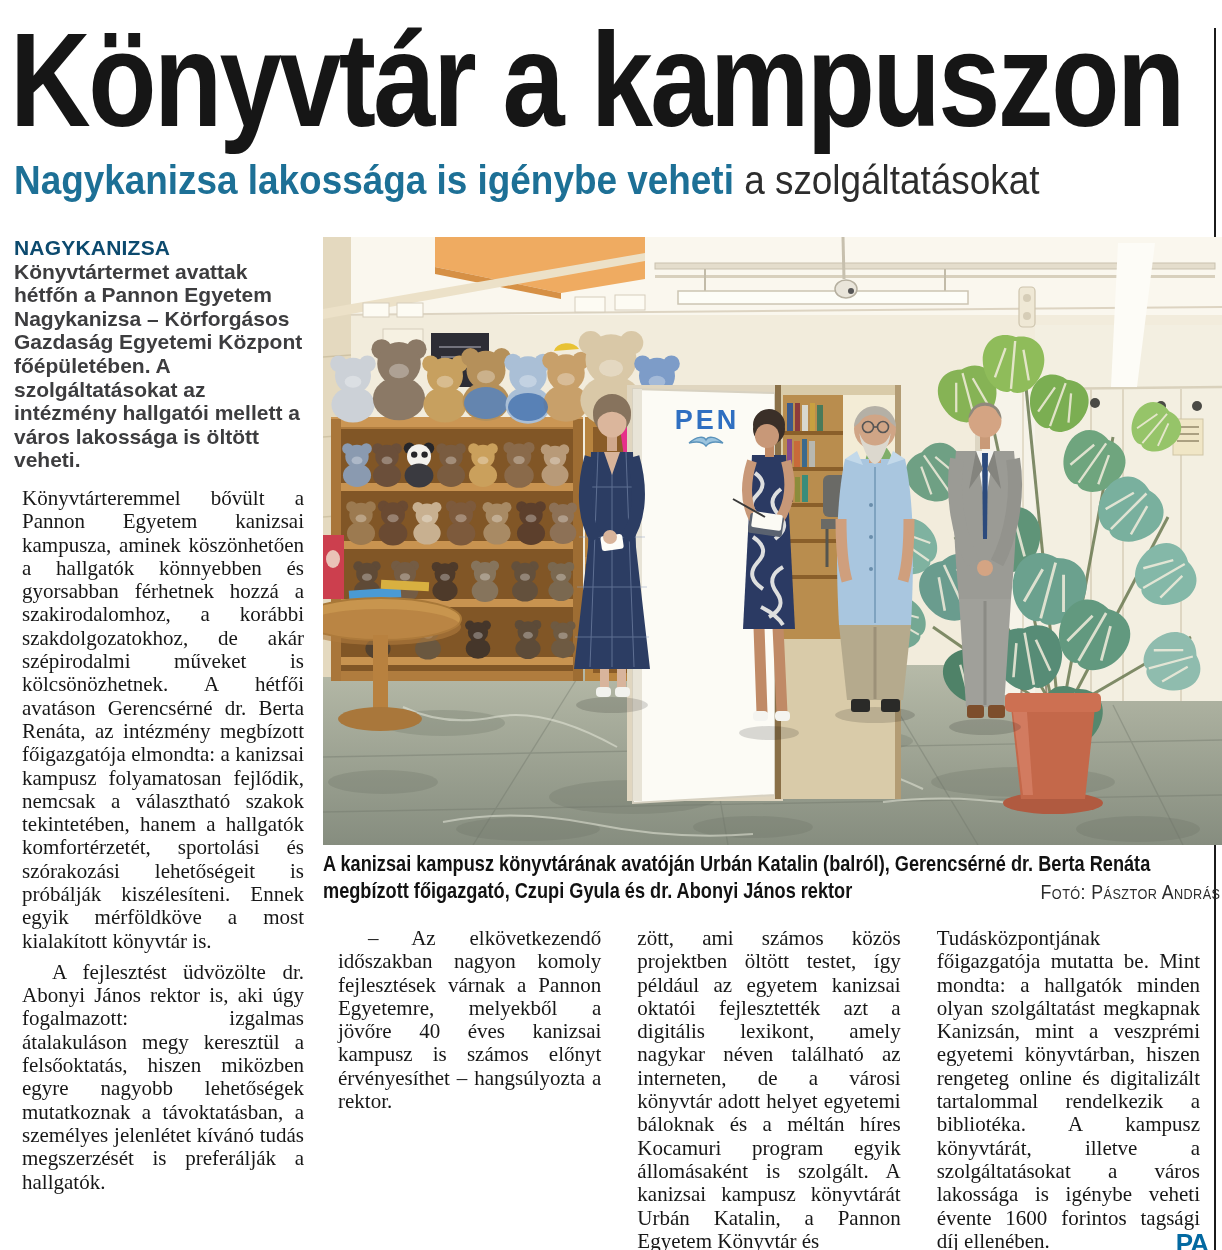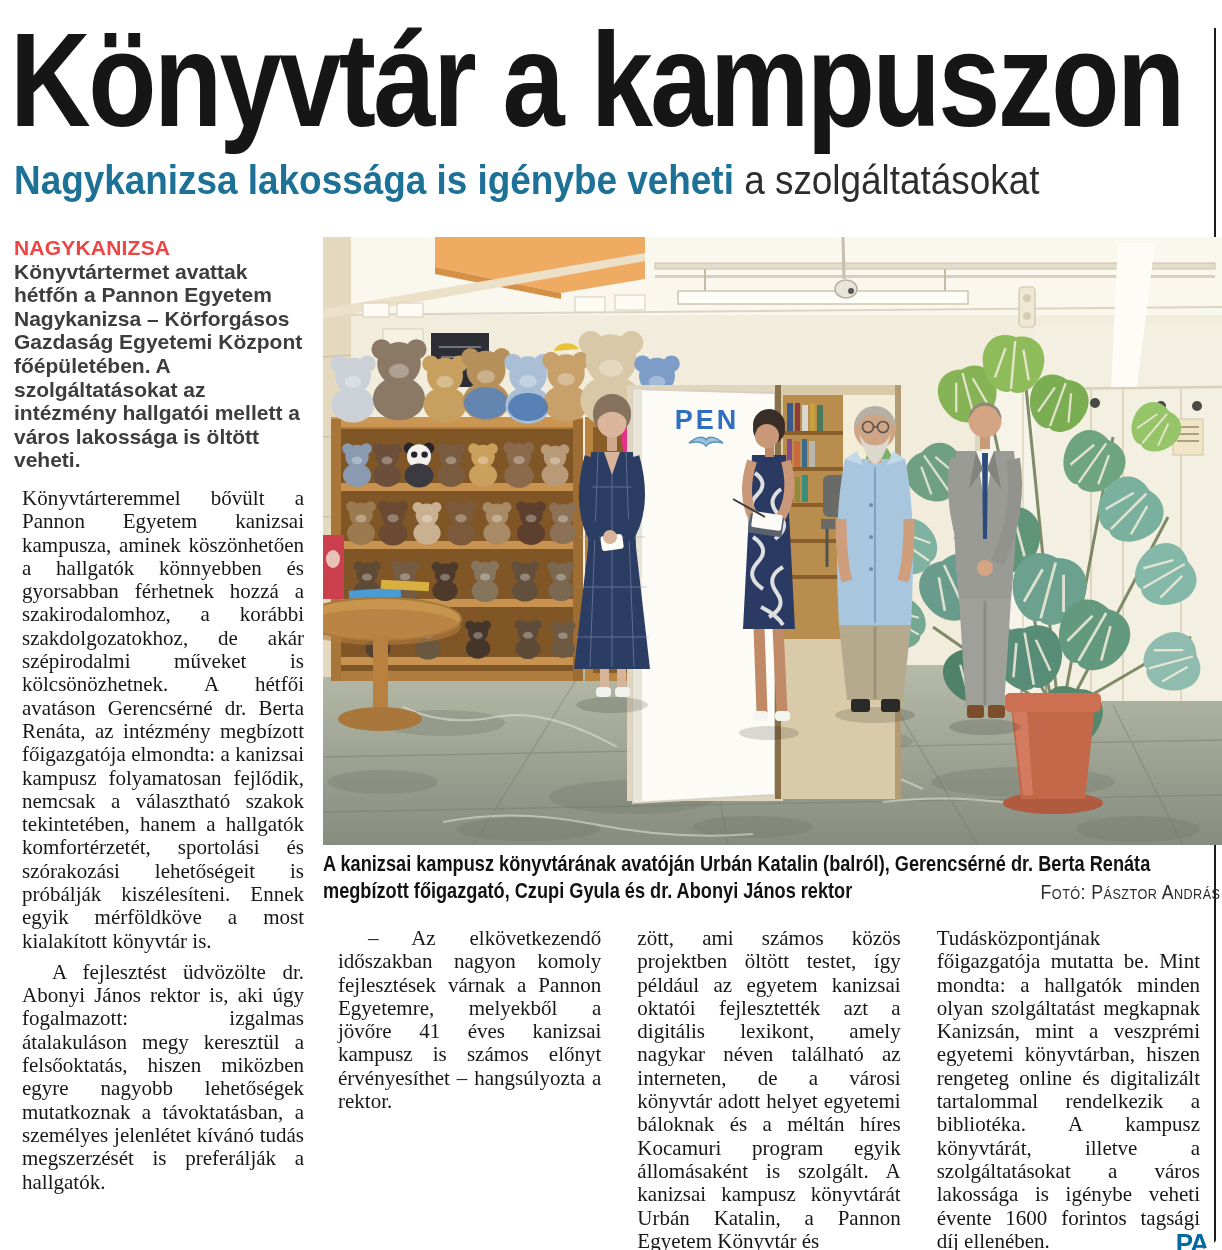--- a/index.html
+++ b/index.html
@@ -1,32 +1,32 @@
 <!DOCTYPE html>
 <html lang="hu"><head>
 <meta charset="utf-8">
 <style>
   html,body{margin:0;padding:0;background:#ffffff;}
   .page{position:relative;width:1222px;height:1250px;background:#fff;overflow:hidden;
-        font-family:"Liberation Sans",sans-serif;color:#1c1c1c;border-radius:26px;}
+        font-family:"Liberation Sans",sans-serif;color:#1c1c1c;}
   
   .headline{position:absolute;left:10px;top:14px;margin:0;white-space:nowrap;
             font-family:"Liberation Sans",sans-serif;font-weight:700;font-size:133px;line-height:1;
             letter-spacing:-3px;color:#161616;transform:scaleX(0.84);transform-origin:left top;}
   .subtitle{position:absolute;left:14px;top:158px;white-space:nowrap;font-size:41px;line-height:1.1;
             transform:scaleX(0.9);transform-origin:left top;}
   .sub-hl{color:#1d7096;font-weight:700;}
   .sub-rest{color:#2d2d2d;font-weight:400;}
   
   .page-rule{position:absolute;left:1214px;top:28px;width:2px;height:1222px;background:#1b1b1b;}
   
   .col-first{position:absolute;left:14px;top:236px;width:298px;}
   .lede{margin:0 0 15px 0;font-size:21px;line-height:23.6px;font-weight:700;color:#3d3d3f;
         text-align:left;}
-  .lede .loc{color:#ef4444;letter-spacing:.2px;}
+  .lede .loc{color:#0c4a6e;letter-spacing:.2px;}
   p.body{margin:8px;font-family:"Liberation Serif","DejaVu Serif",serif;font-size:21px;line-height:23.3px;
          color:#171717;text-align:justify;text-justify:inter-word;hyphens:auto;}
   p.body.indent{text-indent:30px;}
   
   .photo{position:absolute;left:323px;top:237px;width:1051px;height:608px;}
   .photo svg{display:block;width:899px;height:608px;}
   
   .caption{position:absolute;left:323px;top:851px;width:899px;height:60px;overflow:visible;}
   .cap-inner{position:relative;width:1064px;transform:scaleX(0.845);transform-origin:left top;
              font-weight:700;font-size:21.5px;line-height:27px;color:#121212;}
@@ -448,21 +448,21 @@
 
   <div class="caption">
     <div class="cap-inner">
       <span class="credit">Fotó: Pásztor András</span>
       <span>A kanizsai kampusz könyvtárának avatóján Urbán Katalin (balról), Gerencsérné dr. Berta Renáta megbízott főigazgató, Czupi Gyula és dr. Abonyi János rektor</span>
     </div>
   </div>
 
   <div class="cols3">
     <div class="col">
-      <p class="body indent">– Az elkövetkezendő időszakban nagyon komoly fejlesztések várnak a Pannon Egyetemre, melyekből a jövőre 41 éves kanizsai kampusz is számos előnyt érvényesíthet – hangsúlyozta a rektor.</p>
+      <p class="body indent">– Az elkövetkezendő időszakban nagyon komoly fejlesztések várnak a Pannon Egyetemre, melyekből a jövőre 40 éves kanizsai kampusz is számos előnyt érvényesíthet – hangsúlyozta a rektor.</p>
     </div>
     <div class="col">
       <p class="body">zött, ami számos közös projektben öltött testet, így például az egyetem kanizsai oktatói fejlesztették azt a digitális lexikont, amely nagykar néven található az interneten, de a városi könyvtár adott helyet egyetemi báloknak és a méltán híres Kocamuri program egyik állomásaként is szolgált. A kanizsai kampusz könyvtárát Urbán Katalin, a Pannon Egyetem Könyvtár és</p>
     </div>
     <div class="col">
       <p class="body">Tudásközpontjának főigazgatója mutatta be. Mint mondta: a hallgatók minden olyan szolgáltatást megkapnak Kanizsán, mint a veszprémi egyetemi könyvtárban, hiszen rengeteg online és digitalizált tartalommal rendelkezik a bibliotéka. A kampusz könyvtárát, illetve a szolgáltatásokat a város lakossága is igénybe veheti évente 1600 forintos tagsági díj ellenében.</p>
       <span class="sig">PA</span>
     </div>
   </div>
 

